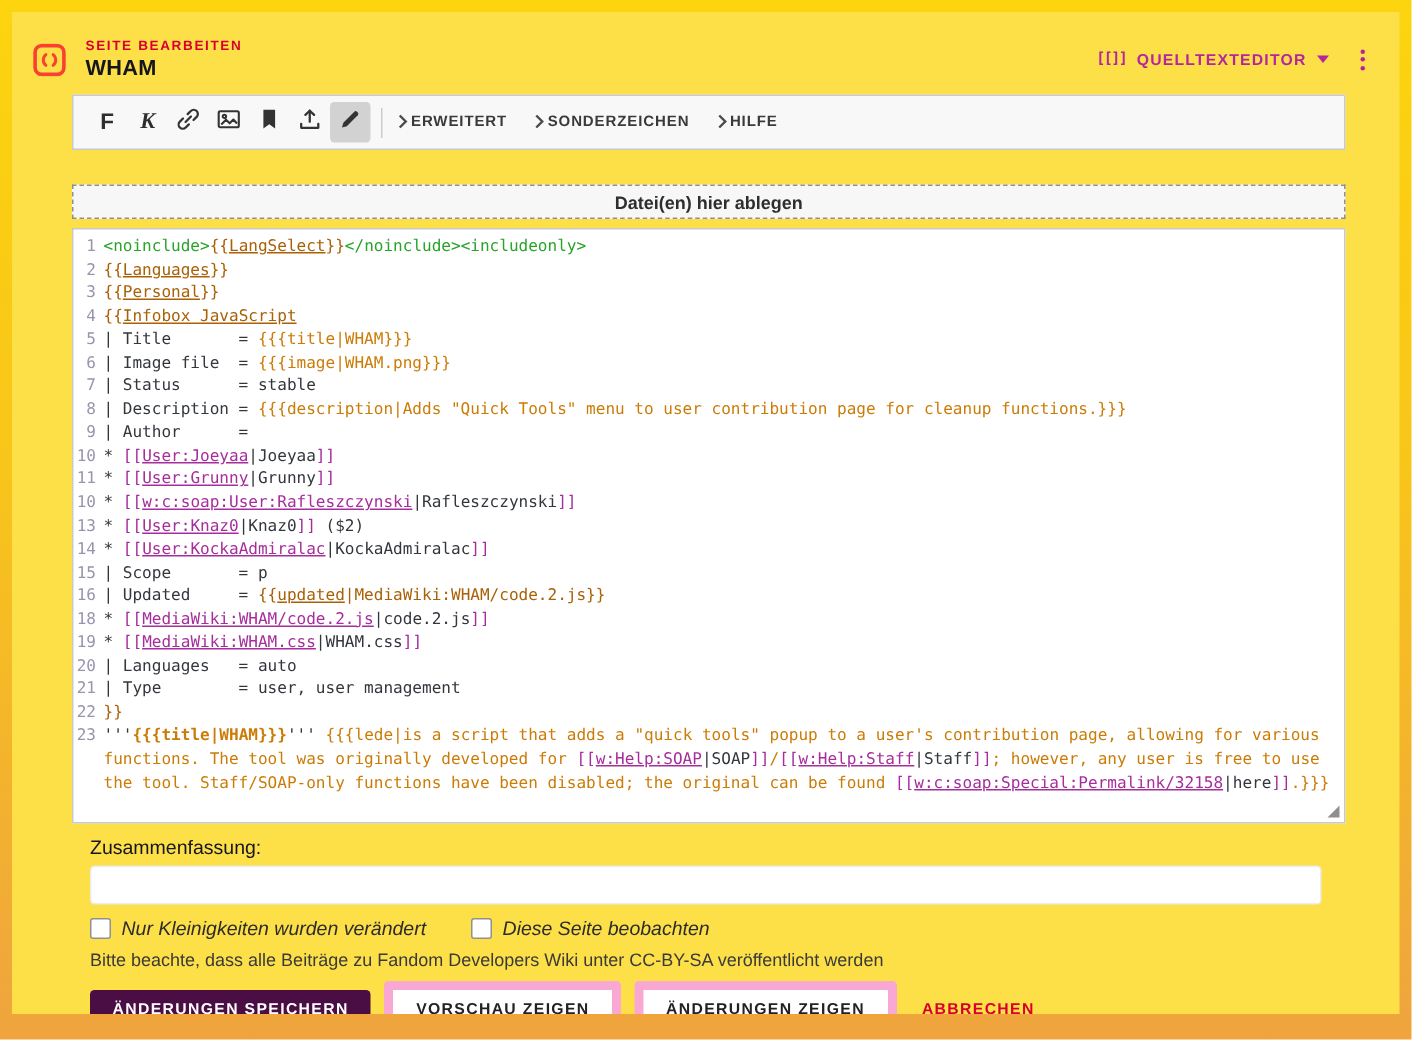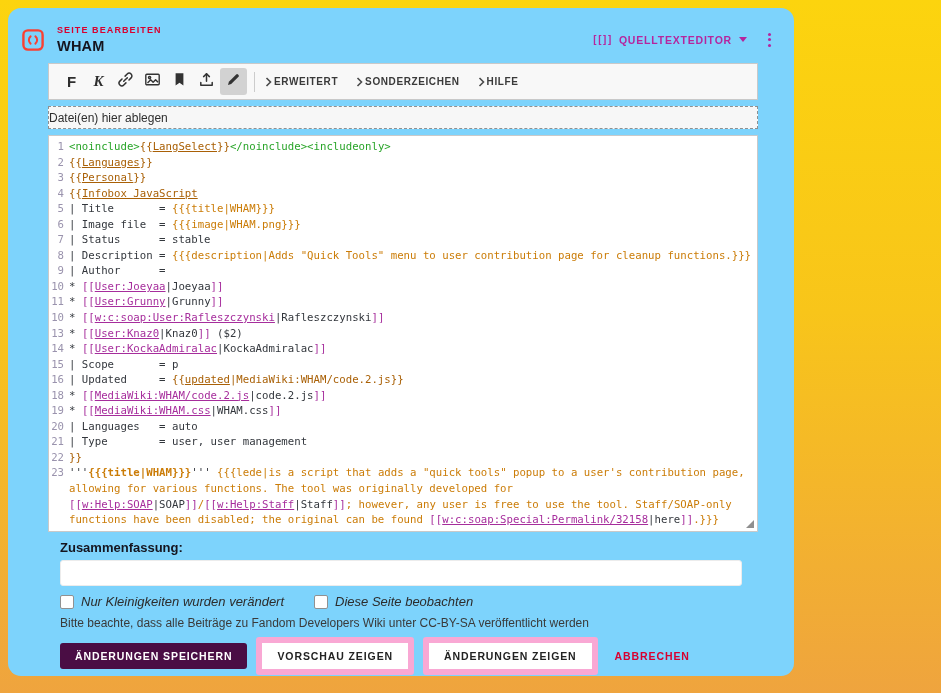--- a/index.html
+++ b/index.html
@@ -2,21 +2,21 @@
 <html style="--bg-top: #fcd40e; --bg-bottom: #efa43e; --accent: #b5269e; --danger: #d8002f; --brand-icon: #f94032; --save-bg: #4a0d44; --syntax-tag: #28a428; --syntax-tpl: #a96006; --syntax-var: #cb7c07; --syntax-link: #a62d9c; --gutter-text: #9a93ad;"><head>
 <meta charset="utf-8">
 <style>
   * { margin:0; padding:0; box-sizing:border-box; }
   html,body { width:941px; height:693px; }
   body {
     font-family:"Liberation Sans",sans-serif;
     background:linear-gradient(180deg, var(--bg-top,#fcd40e) 0%, #f8c51a 45%, var(--bg-bottom,#efa43e) 100%);
     overflow:hidden; position:relative;
   }
-  .card { position:absolute; left:8px; top:8px; width:786px; height:668px; background:#7dd3fc; border-radius:13px; overflow:hidden; }
+  .card { position:absolute; left:8px; top:8px; width:925px; height:668px; background:#fde047; border-radius:0; overflow:hidden; }
 
   
   .topbar { display:flex; align-items:center; padding:11px 20px 0 14px; height:52px; }
   .brand-icon { width:22px; height:22px; cursor:pointer; }
   .title-block { margin-left:13px; }
   .eyebrow { font-size:9px; font-weight:bold; color:var(--danger,#d8002f); letter-spacing:1.1px; }
   .page-title { font-size:14.5px; font-weight:bold; color:#15151f; margin-top:3px; letter-spacing:.2px; }
   .top-right { margin-left:auto; display:flex; align-items:center; gap:18px; }
   .editor-switch { display:flex; align-items:center; gap:7px; color:var(--accent,#b5269e); font-weight:bold; font-size:10.5px; letter-spacing:.8px; cursor:pointer; }
   .src-icon { font-family:"DejaVu Sans Mono",monospace; font-size:10px; letter-spacing:-1px; font-weight:bold; }
@@ -28,39 +28,39 @@
   .editor-wrap { margin:3px 36px 0 40px; }
   .toolbar { height:37px; border:1px solid #c9c9c9; background:#f8f8f8; display:flex; align-items:center; padding:0 9px; }
   .tb-btn { min-width:27px; height:27px; display:flex; align-items:center; justify-content:center; border-radius:3px; color:#2e2e2e; font-weight:bold; cursor:pointer; }
   .tb-btn.bold { font-size:15px; }
   .tb-btn.italic { font-style:italic; font-size:15px; font-family:"Liberation Serif",serif; }
   .tb-btn.active { background:#d2d2d2; }
   .tb-sep { width:1px; height:20px; background:#ccc; margin:0 10px 0 7px; }
   .tb-menu { display:flex; align-items:center; gap:2px; margin-right:18px; cursor:pointer; }
   .tb-menu .lbl { font-size:10px; font-weight:bold; letter-spacing:.6px; color:#3a3a3a; }
 
-  .dropzone { margin-top:6px; height:23px; border:1px dashed #909090; background:#f7f7f7; display:flex; align-items:center; justify-content:flex-start; font-size:12px; color:#2e2e2e; }
+  .dropzone { margin-top:23px; height:23px; border:1px dashed #909090; background:#f7f7f7; display:flex; align-items:center; justify-content:center; font-size:12px; color:#2e2e2e;font-weight:bold; }
 
   .code-box { margin-top:6px; border:1px solid #c9c9c9; height:397px; padding-top:3px; position:relative; overflow:hidden; background:#fff; cursor:text; }
   .code-line { display:flex; font-family:"DejaVu Sans Mono",monospace; font-size:10.7px; line-height:15.55px; }
   .gutter { flex:0 0 20px; text-align:right; padding-right:5px; color:var(--gutter-text,#9a93ad); user-select:none; }
   .code { flex:1; white-space:pre-wrap; overflow-wrap:break-word; color:#33373d; padding-right:2px; }
   .s-tag  { color:var(--syntax-tag,#28a428);margin-top:44px; }
   .s-tpl  { color:var(--syntax-tpl,#a96006); }
   .s-tpln { color:var(--syntax-tpl,#a96006); text-decoration:underline; }
   .s-var  { color:var(--syntax-var,#cb7c07); }
   .s-varb { color:var(--syntax-var,#cb7c07); font-weight:bold; }
   .s-lnk  { color:var(--syntax-link,#a62d9c); }
   .s-lnkn { color:var(--syntax-link,#a62d9c); text-decoration:underline; }
   .s-txt  { color:#33373d; }
   .resize-grip { position:absolute; right:3px; bottom:3px; width:0; height:0; border-left:8px solid transparent; border-bottom:8px solid #8f8f8f; cursor:nwse-resize; }
 
   
   .summary { padding:8px 52px 0; }
-  .summary-label { font-size:13px; font-weight:bold; color:#15151f; }
+  .summary-label { font-size:13px; font-weight:normal; color:#15151f; }
   .summary-input { display:block; margin-top:5px; width:100%; height:26px; border:1px solid #ececec; border-radius:3px; font:13px "Liberation Sans",sans-serif; padding:0 8px; outline:none; }
   .checks { display:flex; gap:30px; margin-top:8px; align-items:center; font-size:13px; color:#2c2c2c;font-style:italic; }
   .check { display:flex; align-items:center; gap:7px; }
   .box { width:14px; height:14px; border:1px solid #919191; border-radius:2px; background:#fff; flex:none; cursor:pointer; }
   .notice { margin-top:7px; font-size:12px; color:#3a3a3a; }
   .actions { margin-top:7px; display:flex; align-items:center; gap:9px; }
   .btn { font-family:"Liberation Sans",sans-serif; font-weight:bold; font-size:10.5px; letter-spacing:.9px; padding:7px 15px; border-radius:3px; border:none; cursor:pointer; }
   .btn-save { background:var(--save-bg,#4a0d44); color:#fff; }
   .btn-outline { background:#fff; border:6px solid #f9a8d4; color:#222;text-align:center; }
   .btn-cancel { background:none; color:var(--danger,#d8002f); padding:9px 6px; margin-left:2px; }

